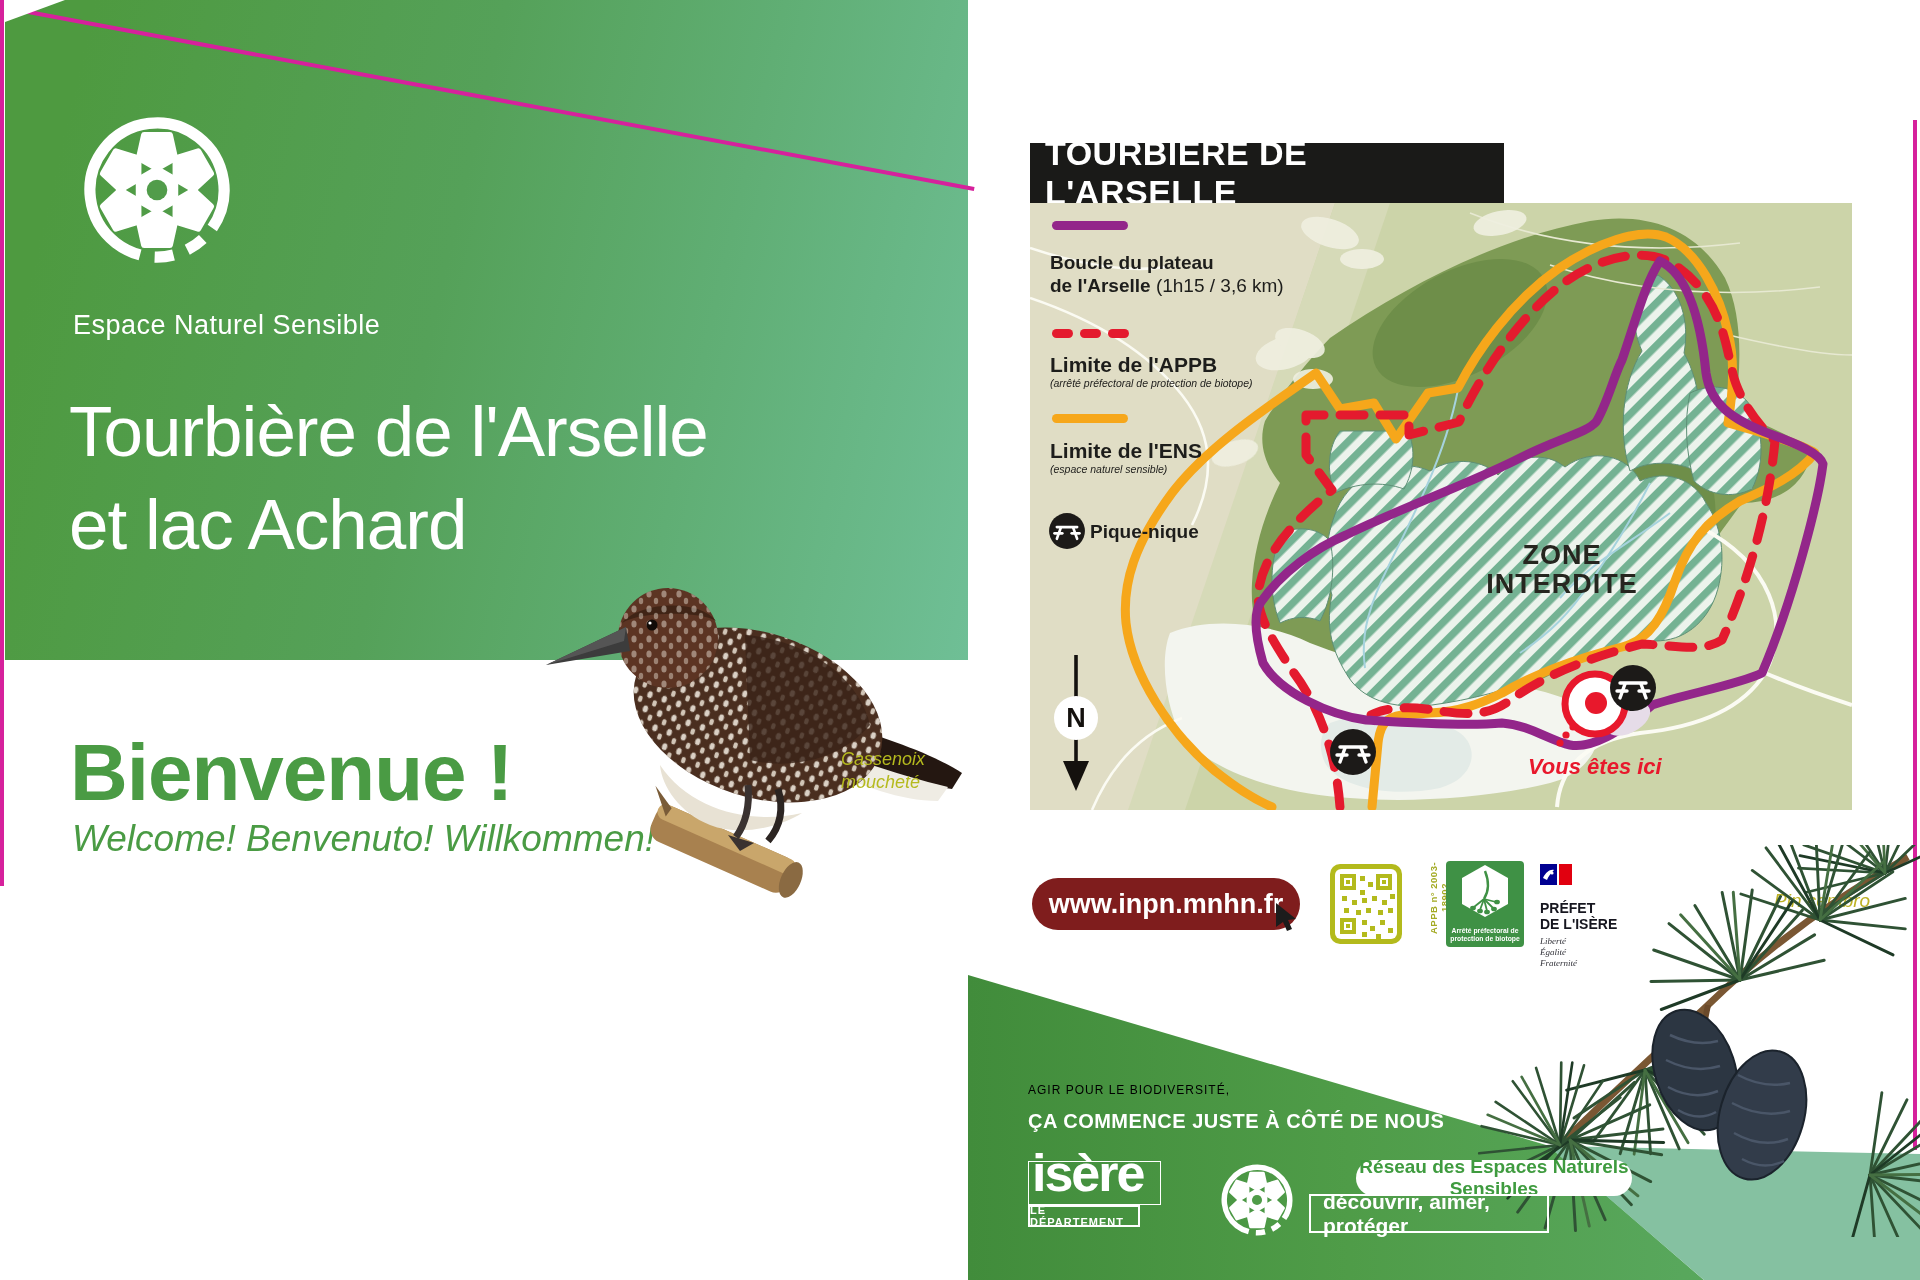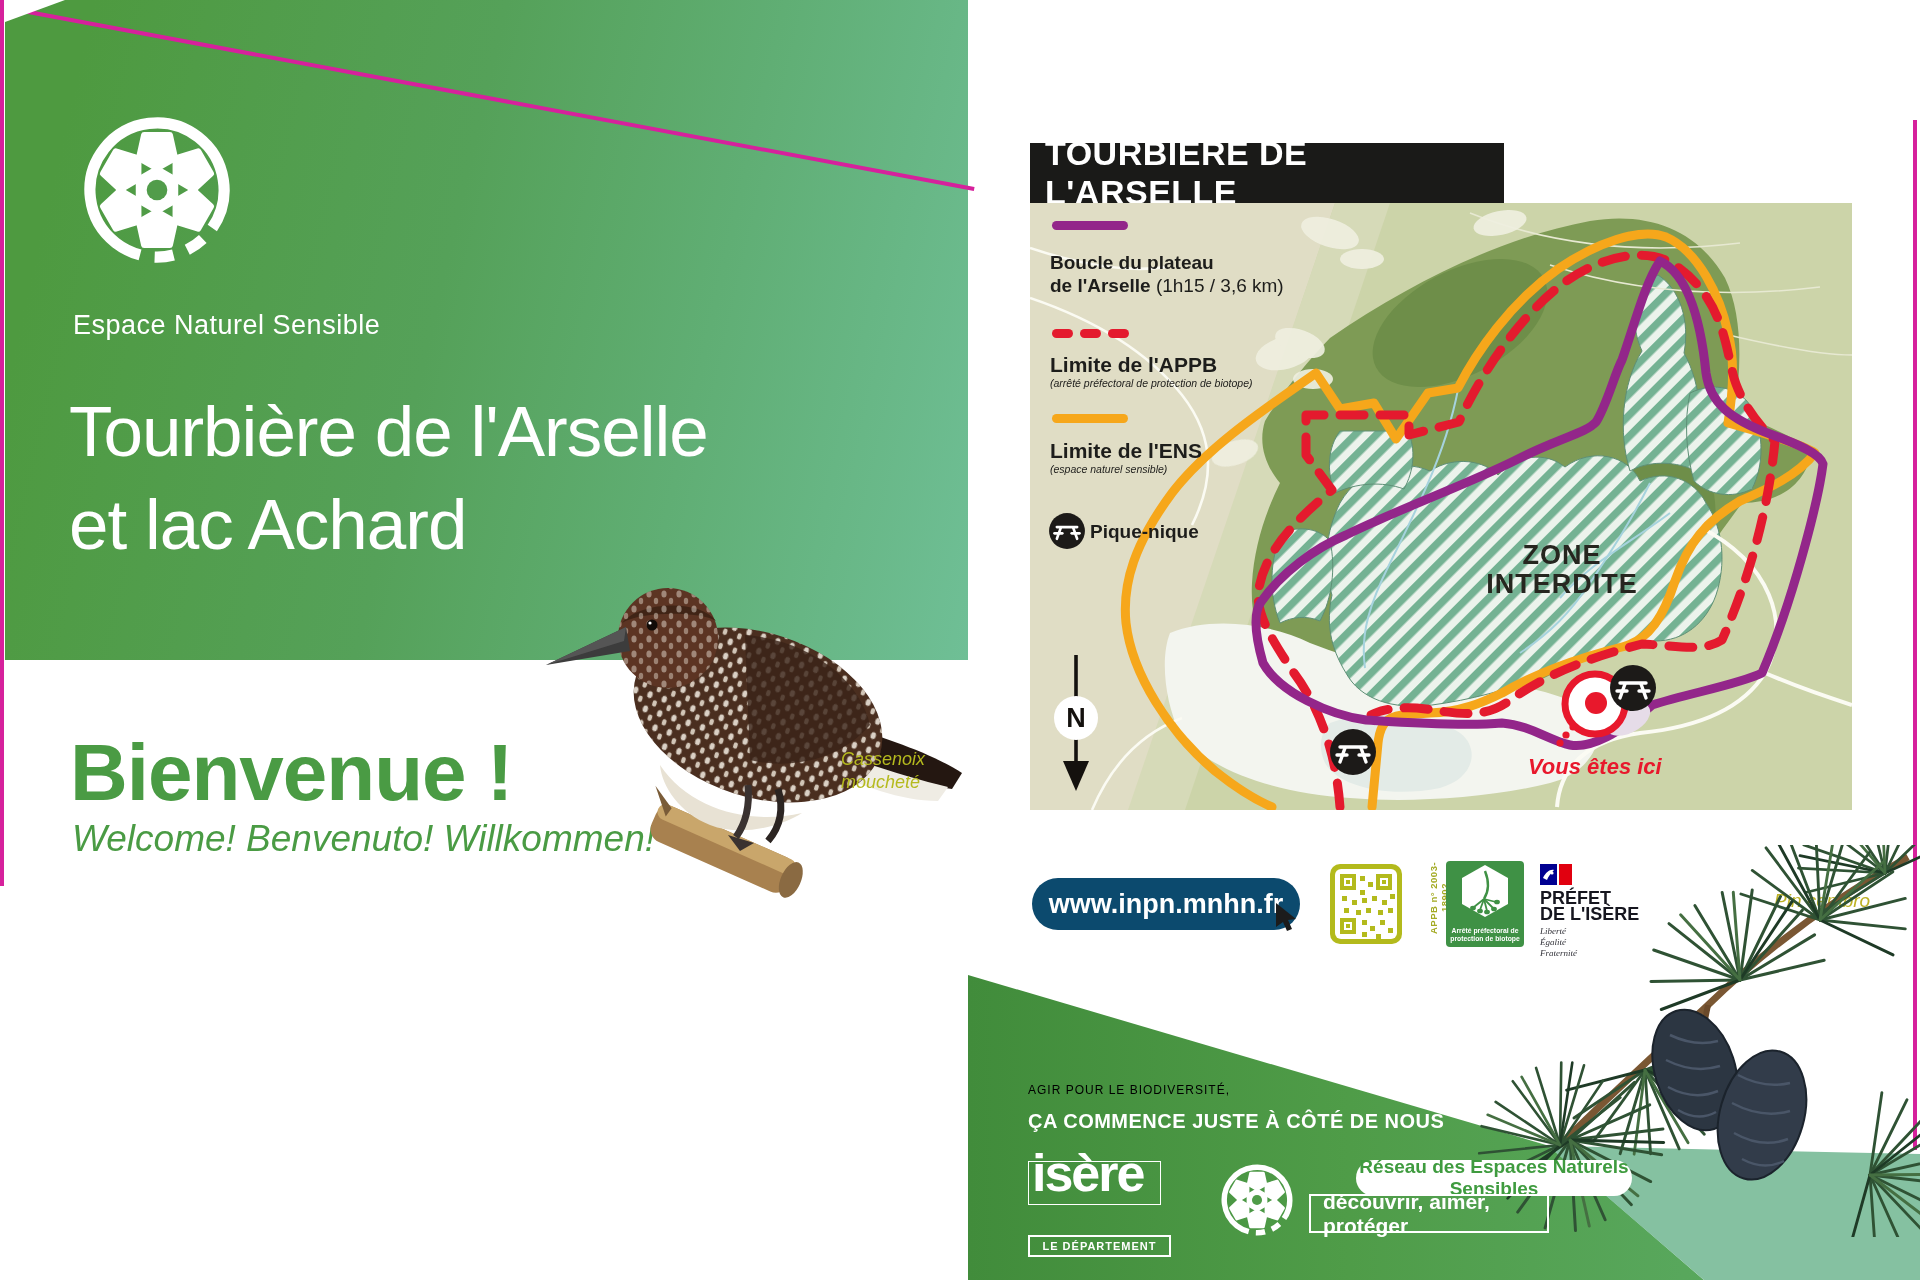--- a/index.html
+++ b/index.html
@@ -38,45 +38,45 @@
   .sw-dash { width:21px; height:9px; border-radius:5px; }
   .lg-t { font-size:19px; font-weight:bold; line-height:23px; }
   .lg-note { font-size:10.5px; font-style:italic; margin-top:1px; }
   .lg-extra { font-weight:normal; }
   .zone-label { position:absolute; left:432px; top:338px; width:200px; text-align:center;
                 color:#26261f; font-size:27px; font-weight:bold; letter-spacing:1px; line-height:29px; }
   .youarehere { position:absolute; left:498px; top:551px; width:140px; text-align:left;
                 color:#e8182c; font-size:22px; font-weight:bold; font-style:italic; }
 
   
-  .www-pill { position:absolute; left:1032px; top:878px; width:268px; height:52px; background:#0c4a6e; border-radius:26px;
+  .www-pill { position:absolute; left:1032px; top:878px; width:268px; height:52px; background:#7f1d1d; border-radius:26px;
               display:flex; align-items:center; justify-content:center; color:#fff; font-size:27px; font-weight:bold; }
   .cursor { position:absolute; left:1276px; top:903px; }
   .qr { position:absolute; left:1330px; top:864px; }
   .appb-vert { position:absolute; left:1428px; top:852px; width:14px; height:92px; color:#a3aa23; font-size:9.5px; font-weight:bold;
                writing-mode:vertical-rl; transform:rotate(180deg); text-align:center; letter-spacing:.5px; }
   .appb-box { position:absolute; left:1446px; top:861px; width:78px; height:86px; background:#3f9145; border-radius:4px; }
   .appb-cap { position:absolute; left:0; bottom:4px; width:100%; text-align:center; color:#fff; font-size:6.8px; font-weight:bold; line-height:8px; }
   .prefet { position:absolute; left:1540px; top:864px; }
-  .prefet-name { color:#16161f; font-size:18px; font-weight:bold; line-height:16px; margin-top:1px; }
+  .prefet-name { color:#16161f; font-size:14px; font-weight:bold; line-height:16px; margin-top:11px; }
   .prefet-motto { margin-top:4px; color:#33333a; font-size:9px; font-style:italic; font-family:"Liberation Serif", serif; line-height:11px; }
   .pin-cap { position:absolute; left:1774px; top:890px; color:#bdb224; font-size:19px; font-style:italic; }
 
   
   .band, .band-sea { position:absolute; left:968px; top:975px; width:952px; height:305px; }
   .band { background:linear-gradient(90deg,#418c3b,#4f9c48 40%,#58a75c 75%,#5bab61);
           clip-path:polygon(0 0, 61% 56%, 77.3% 100%, 0 100%); }
   .band-sea { background:#85c1a1; clip-path:polygon(60.9% 56%, 100% 58.7%, 100% 100%, 77.3% 100%); }
   .agir1 { position:absolute; left:1028px; top:1083px; color:#000000; font-size:12px; letter-spacing:1px; }
   .agir2 { position:absolute; left:1028px; top:1110px; color:#fff; font-size:20px; font-weight:bold; letter-spacing:.5px; }
   .isere { position:absolute; left:1028px; top:1155px; width:135px; height:75px; }
   .isere-name { position:absolute; left:4px; top:-12px; color:#fff; font-size:52px; font-weight:bold; letter-spacing:-2px; }
   .isere-frame { position:absolute; left:0; top:6px; width:133px; height:44px; border:1.5px solid #fff; }
-  .isere-dep { position:absolute; left:0; top:50px; width:143px; height:22px; border:2px solid #fff;
-               color:#fff; font-size:11px; font-weight:bold; letter-spacing:1px; display:flex; align-items:center; justify-content:center;margin-top:30px; }
+  .isere-dep { position:absolute; left:0; top:50px; width:112px; height:22px; border:2px solid #fff;
+               color:#fff; font-size:11px; font-weight:bold; letter-spacing:1px; display:flex; align-items:center; justify-content:center; }
   .band-flower { position:absolute; left:1215px; top:1158px; width:84px; height:84px; color:#4f9c48; }
   .reseau-pill { position:absolute; left:1356px; top:1160px; width:276px; height:36px; background:#fff; border-radius:18px;
                  display:flex; align-items:center; justify-content:center; color:#3f9b3f; font-size:19px; font-weight:bold;text-align:center; }
   .decouvrir { position:absolute; left:1309px; top:1194px; width:240px; height:39px; border:2.5px solid #fff;
                display:flex; align-items:center; justify-content:center; color:#fff; font-size:21px; font-weight:bold;padding-left:12px; }
   .pine { position:absolute; left:1440px; top:845px; width:480px; height:392px; }
 </style>
 </head>
 <body>
 

